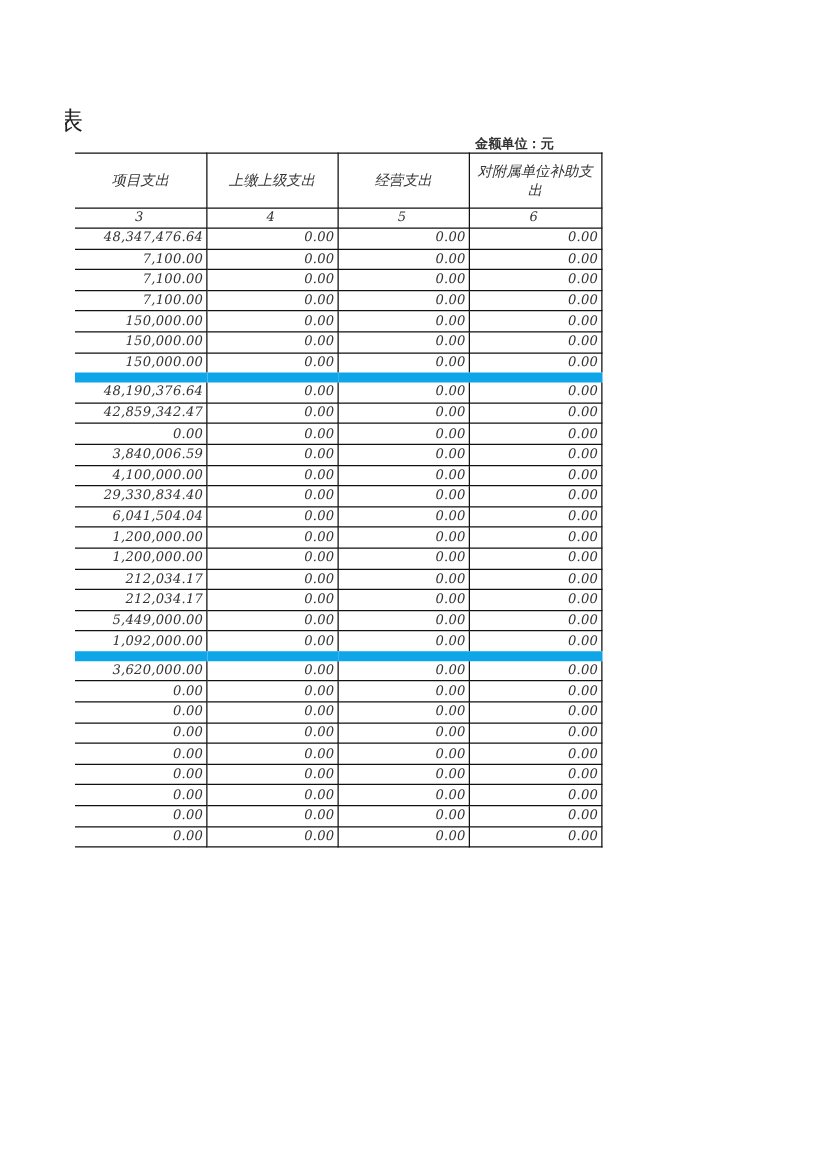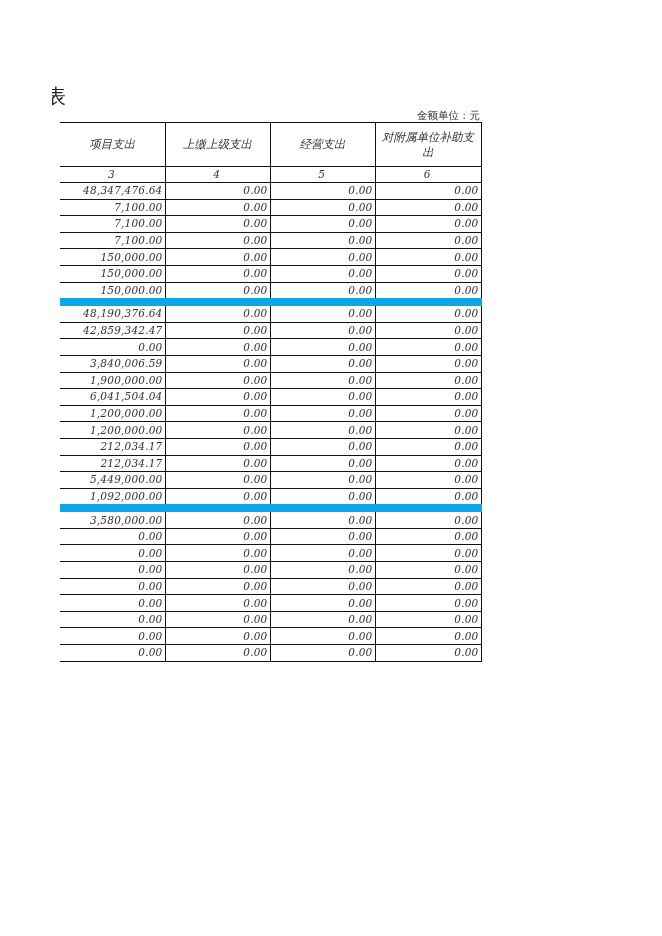--- a/index.html
+++ b/index.html
@@ -8,21 +8,21 @@
       font-family: "DejaVu Serif", "Liberation Serif", serif;
       color: #222;
     }
     .title-fragment {
       position: absolute; left: 52px; top: 84px;
       font-size: 20px; line-height: 24px; width: 14px; overflow: hidden;
       direction: rtl; white-space: nowrap; color: #222;
     }
     .unit-label {
       position: absolute; left: 380px; top: 108px; width: 100px;
-      text-align: right; font-size: 10.5px; line-height: 14px; color: #333;
+      text-align: left; font-size: 10.5px; line-height: 14px; color: #333; font-weight: bold;
     }
     table.grid {
       position: absolute; left: 60px; top: 122px;
       border-collapse: collapse; table-layout: fixed;
       font-size: 10.5px;
       font-style: italic;
     }
     table.grid col.c1 { width: 105px; }
     table.grid col.c2 { width: 105px; }
     table.grid col.c3 { width: 105px; }
@@ -129,21 +129,27 @@
         <td>0.00</td>
         <td>0.00</td>
       </tr>
       <tr class="data">
         <td>3,840,006.59</td>
         <td>0.00</td>
         <td>0.00</td>
         <td>0.00</td>
       </tr>
       <tr class="data">
-        <td>1,900,000.00</td>
+        <td>4,100,000.00</td>
+        <td>0.00</td>
+        <td>0.00</td>
+        <td>0.00</td>
+      </tr>
+      <tr class="data">
+        <td>29,330,834.40</td>
         <td>0.00</td>
         <td>0.00</td>
         <td>0.00</td>
       </tr>
       <tr class="data">
         <td>6,041,504.04</td>
         <td>0.00</td>
         <td>0.00</td>
         <td>0.00</td>
       </tr>
@@ -177,21 +183,21 @@
         <td>0.00</td>
         <td>0.00</td>
       </tr>
       <tr class="data">
         <td>1,092,000.00</td>
         <td>0.00</td>
         <td>0.00</td>
         <td>0.00</td>
       </tr>
       <tr class="data thick">
-        <td>3,580,000.00</td>
+        <td>3,620,000.00</td>
         <td>0.00</td>
         <td>0.00</td>
         <td>0.00</td>
       </tr>
       <tr class="data">
         <td>0.00</td>
         <td>0.00</td>
         <td>0.00</td>
         <td>0.00</td>
       </tr>

